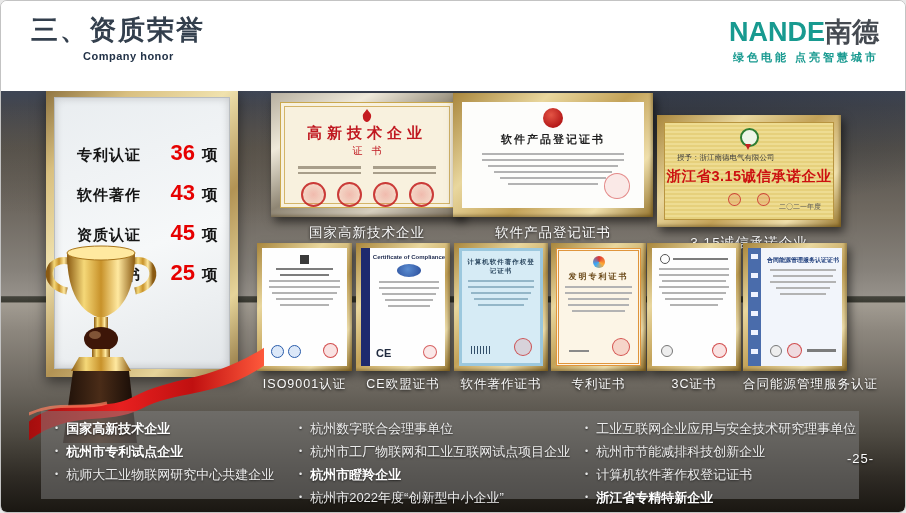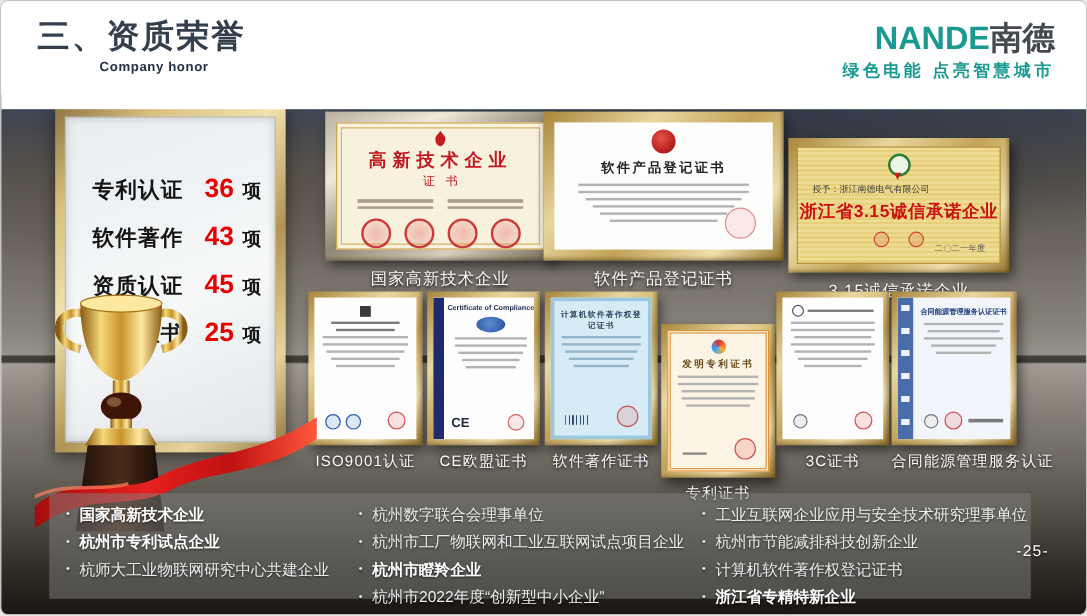--- a/index.html
+++ b/index.html
@@ -6,62 +6,62 @@
   .slide{position:relative;width:906px;height:513px;background:#fff;border:1px solid #c3c3c3;border-radius:7px;overflow:hidden;box-sizing:border-box;}
 
   
   .header{position:absolute;left:0;top:0;right:0;height:90px;background:#fff;z-index:6;}
   .page-title{position:absolute;left:30px;top:11px;font-size:27px;font-weight:bold;color:#333f4d;letter-spacing:2px;}
   .page-subtitle{position:absolute;left:82px;top:49px;font-size:11px;font-weight:bold;color:#223247;letter-spacing:.5px;}
   .logo{position:absolute;right:26px;top:17px;text-align:right;}
   .logo-line{font-size:27px;font-weight:800;line-height:28px;letter-spacing:0;}
   .logo-latin{color:#189a90;}
   .logo-cjk{color:#454a51;}
-  .tagline{margin-top:4px;font-size:14px;font-weight:bold;color:#189a90;letter-spacing:3px;}
+  .tagline{margin-top:4px;font-size:11px;font-weight:bold;color:#189a90;letter-spacing:3px;}
 
   
   .photo{position:absolute;left:0;top:78px;right:0;bottom:0;
     background:
       radial-gradient(60% 30% at 70% 10%, rgba(30,38,52,.5), transparent 70%),
       radial-gradient(50% 22% at 22% 18%, rgba(95,85,72,.4), transparent 72%),
       linear-gradient(180deg,
         #39455c 0%, #43464e 6%, #56524c 16%, #6e6860 30%, #86817a 44%,
         #96918a 50%, #44443c 50.3%, #3c3c34 51.4%, #a29c92 51.8%,
         #8d877e 58%, #6f6a62 70%, #4e4a42 82%, #2e2a24 92%, #1a1712 100%);}
 
   
   .stats-frame{position:absolute;left:45px;top:88px;width:192px;height:288px;box-sizing:border-box;padding:8px;z-index:2;
     background:linear-gradient(135deg,#8f7440 0%,#d9c080 18%,#f0e2ae 38%,#b29354 60%,#e6d49a 82%,#8f7440 100%);
     box-shadow:0 5px 12px rgba(0,0,0,.5);}
   .stats-board{width:100%;height:100%;box-sizing:border-box;padding-top:36px;
     background:linear-gradient(160deg,#e9edf0,#f6f8f9 55%,#e2e6e9);
     border:1px solid #b9bdc0;box-shadow:inset 0 0 8px rgba(0,0,0,.18);}
   .stat-row{display:flex;align-items:baseline;height:40px;padding-left:22px;}
-  .stat-label{font-size:18px;font-weight:bold;color:#151515;width:84px;letter-spacing:1px;margin-top:12px;}
+  .stat-label{font-size:15px;font-weight:bold;color:#151515;width:84px;letter-spacing:1px;margin-top:12px;}
   .stat-value{font-size:22px;font-weight:bold;color:#e60000;width:34px;text-align:right;margin-right:7px;}
   .stat-unit{font-size:15.5px;font-weight:bold;color:#151515;}
 
   
   .trophy{position:absolute;left:28px;top:230px;width:235px;height:215px;z-index:3;}
 
   
   .col{position:absolute;z-index:2;}
   .caption{margin-top:7px;text-align:center;color:#fafafa;font-size:13.5px;letter-spacing:1px;
     text-shadow:0 1px 3px rgba(0,0,0,.9);white-space:nowrap;}
   .cert{box-sizing:border-box;box-shadow:3px 5px 9px rgba(0,0,0,.55), inset -2px -2px 3px rgba(60,40,0,.35);}
   .paper{position:relative;width:100%;height:100%;box-sizing:border-box;overflow:hidden;}
 
   .c1-1{left:256px;top:92px;width:192px;padding-left:14px;}
   .c1-2{left:452px;top:92px;width:200px;}
   .c1-3{left:656px;top:98px;width:184px;margin-top:16px;}
   .r2{top:242px;}
   .c2-1{left:256px;width:95px;}
   .c2-2{left:355px;width:94px;}
   .c2-3{left:453px;width:94px;}
-  .c2-4{left:550px;width:95px;margin-top:27px;}
+  .c2-4{left:550px;width:95px;}
   .c2-5{left:646px;width:94px;}
   .c2-6{left:742px;width:104px;}
   .r2 .caption{font-size:12.5px;margin-top:5px;}
   .cert-lg{height:124px;padding:9px;}
   .cert-md{height:112px;padding:7px;}
   .cert-sm{height:128px;padding:5px;}
 
   .frame-bronze{background:linear-gradient(150deg,#b8b0a0,#efe9da 25%,#8f8674 50%,#d6cfbf 75%,#6f6554);}
   .frame-gold{background:linear-gradient(135deg,#a9863c,#e9d79e 30%,#c3a258 55%,#f0e0ac 80%,#97762f);}
 

